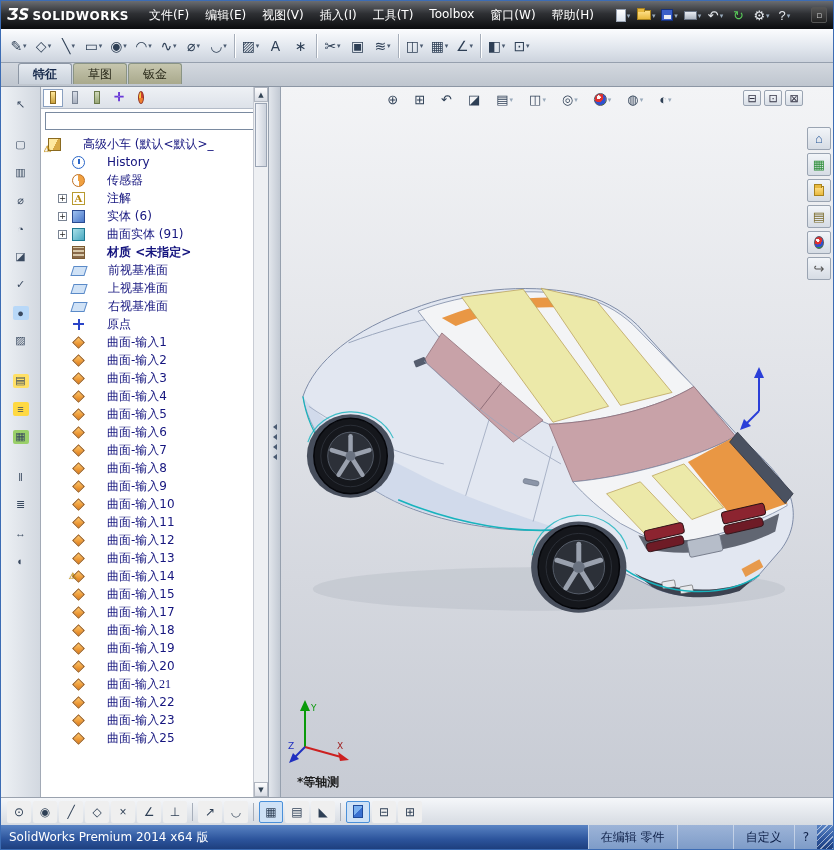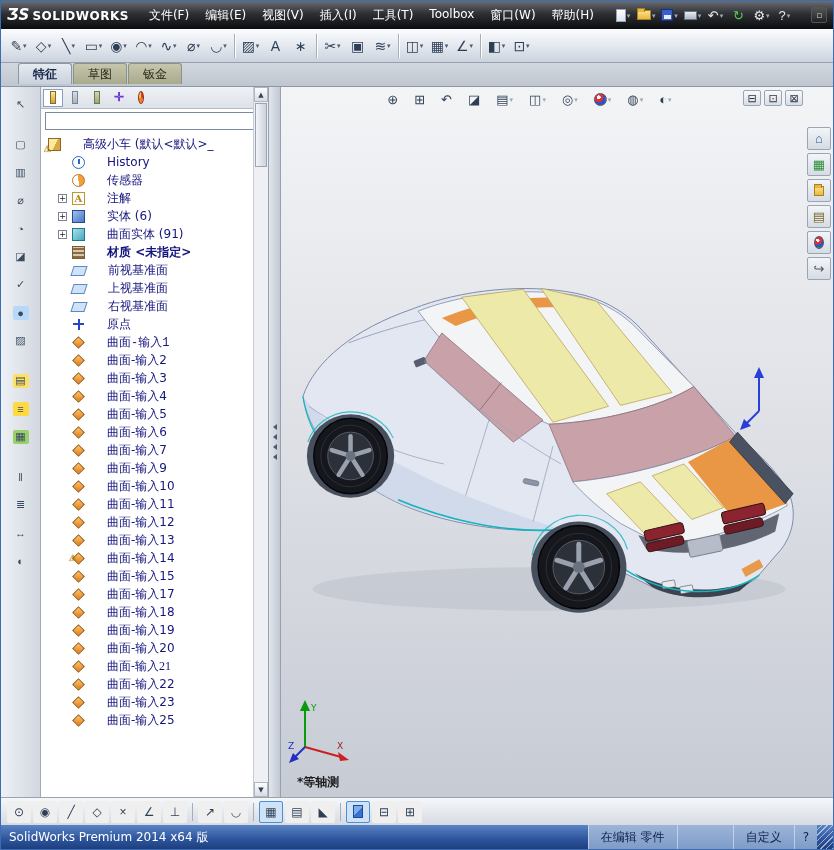--- a/index.html
+++ b/index.html
@@ -394,21 +394,21 @@
         <div class="trow" style="padding-left: 14px;">
           <span class="expsp"></span>
           <span class="ti ti-plane"></span>
           <span class="tlabel">右视基准面</span>
         </div>
         <div class="trow" style="padding-left: 14px;">
           <span class="expsp"></span>
           <span class="ti ti-origin"></span>
           <span class="tlabel">原点</span>
         </div>
-        <div class="trow" style="padding-left: 14px; font-family: Liberation Mono, monospace;">
+        <div class="trow" style="padding-left: 14px;">
           <span class="expsp"></span>
           <span class="ti ti-surface"></span>
           <span class="tlabel">曲面-输入1</span>
         </div>
         <div class="trow" style="padding-left: 14px;">
           <span class="expsp"></span>
           <span class="ti ti-surface"></span>
           <span class="tlabel">曲面-输入2</span>
         </div>
         <div class="trow" style="padding-left: 14px;">
@@ -428,20 +428,25 @@
         </div>
         <div class="trow" style="padding-left: 14px;">
           <span class="expsp"></span>
           <span class="ti ti-surface"></span>
           <span class="tlabel">曲面-输入6</span>
         </div>
         <div class="trow" style="padding-left: 14px;">
           <span class="expsp"></span>
           <span class="ti ti-surface"></span>
           <span class="tlabel">曲面-输入7</span>
+        </div>
+        <div class="trow" style="padding-left: 14px;">
+          <span class="expsp"></span>
+          <span class="ti ti-surface"></span>
+          <span class="tlabel">曲面-输入8</span>
         </div>
         <div class="trow" style="padding-left: 14px;">
           <span class="expsp"></span>
           <span class="ti ti-surface"></span>
           <span class="tlabel">曲面-输入9</span>
         </div>
         <div class="trow" style="padding-left: 14px;">
           <span class="expsp"></span>
           <span class="ti ti-surface"></span>
           <span class="tlabel">曲面-输入10</span>

